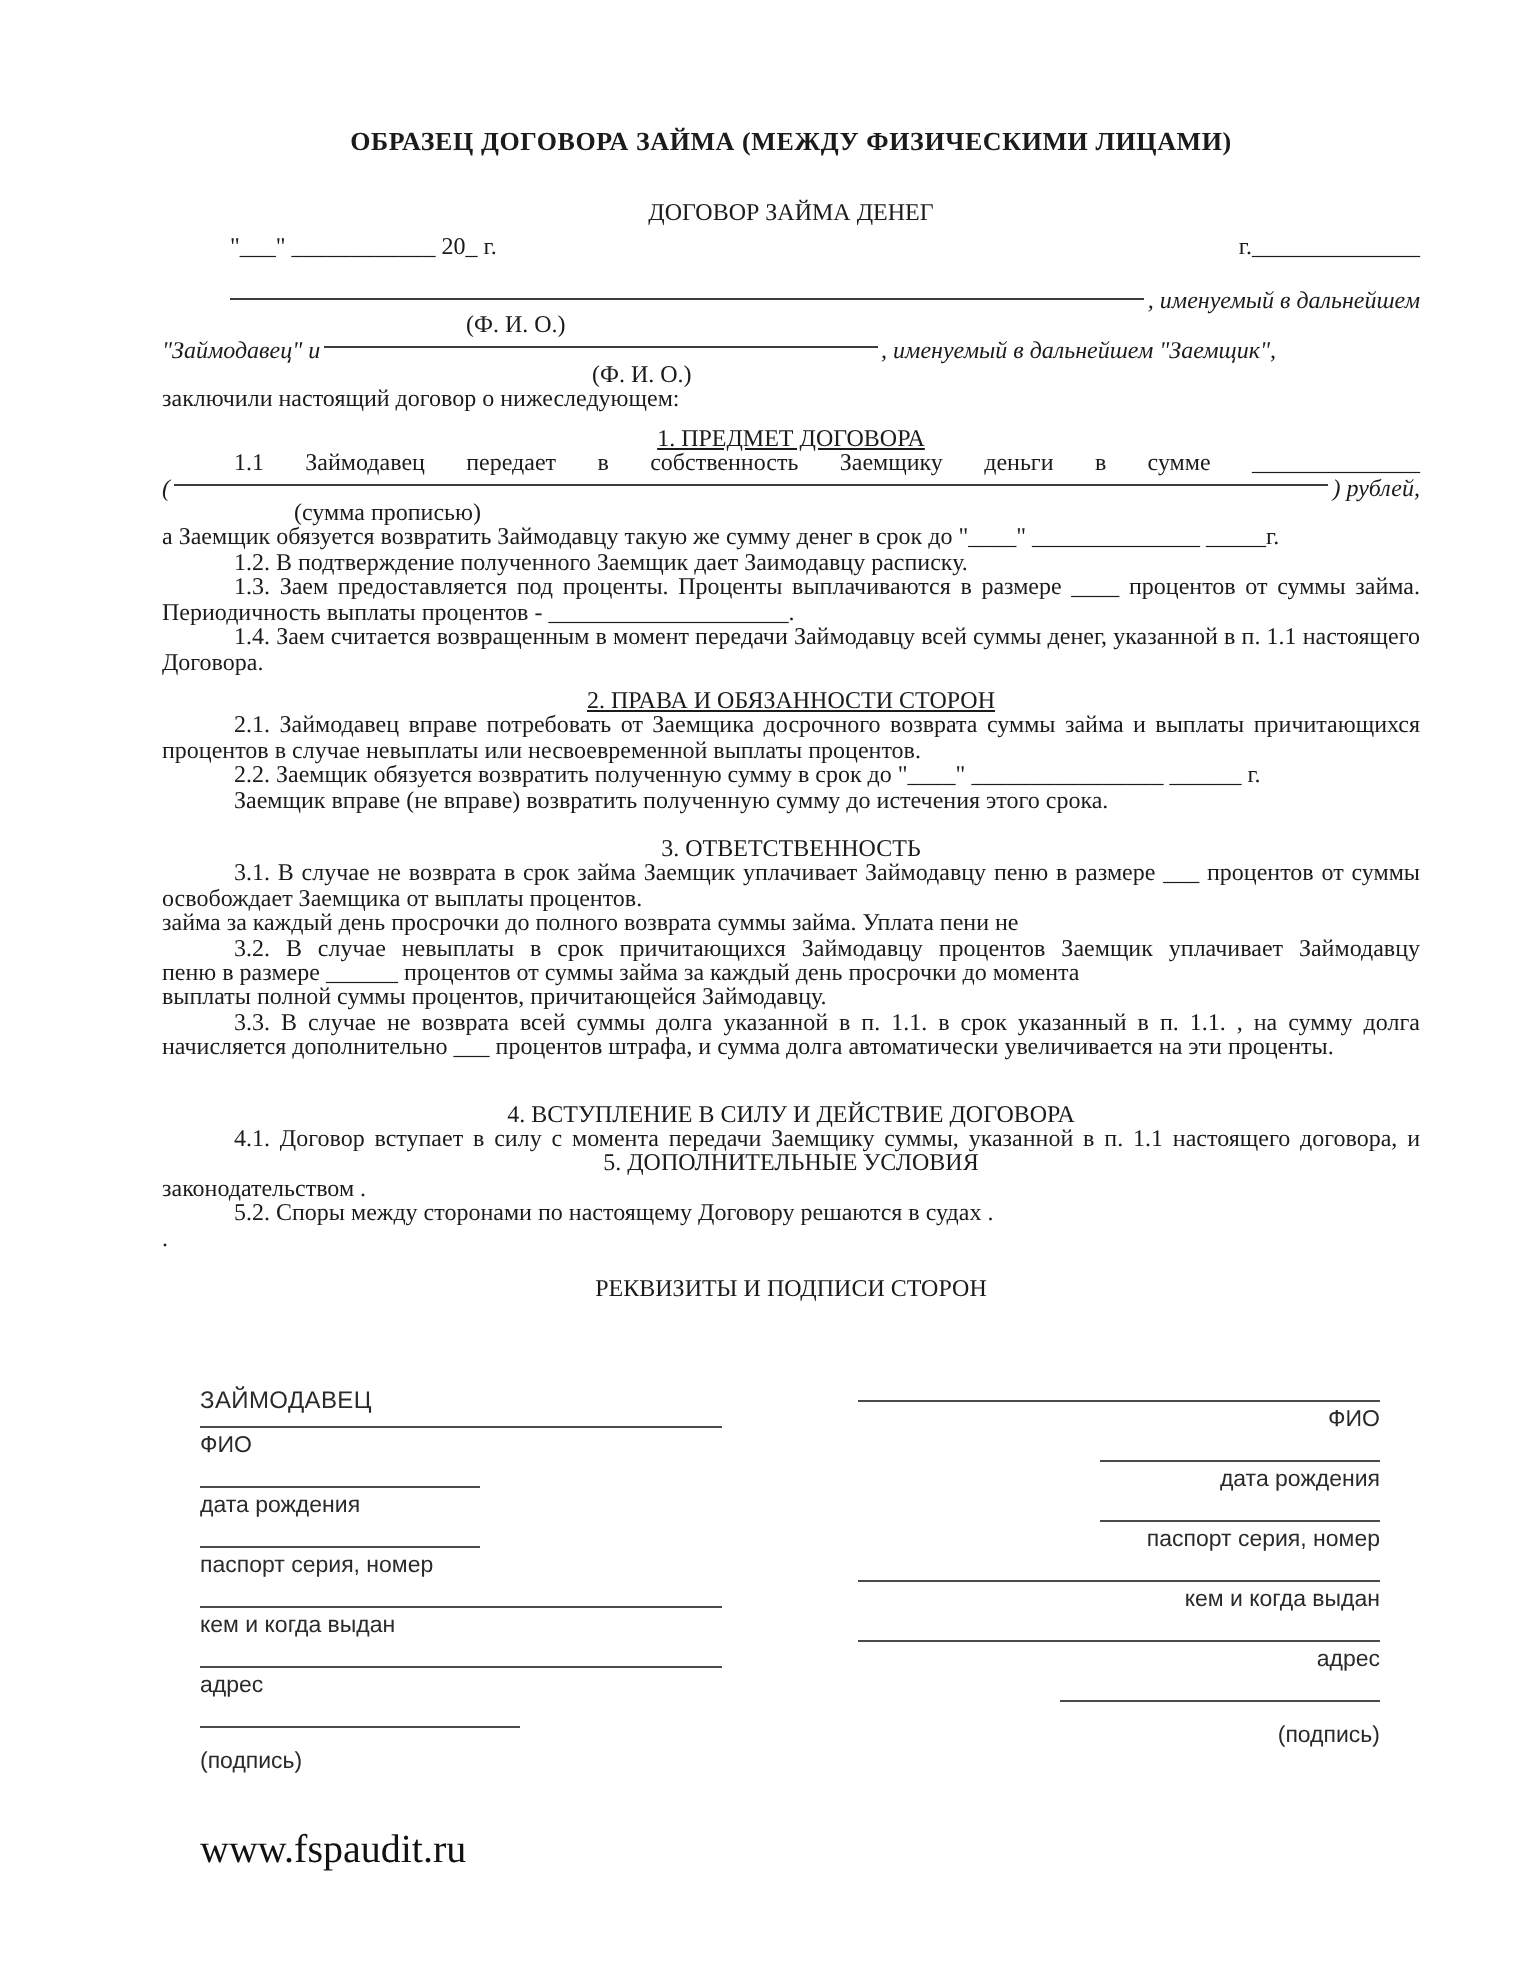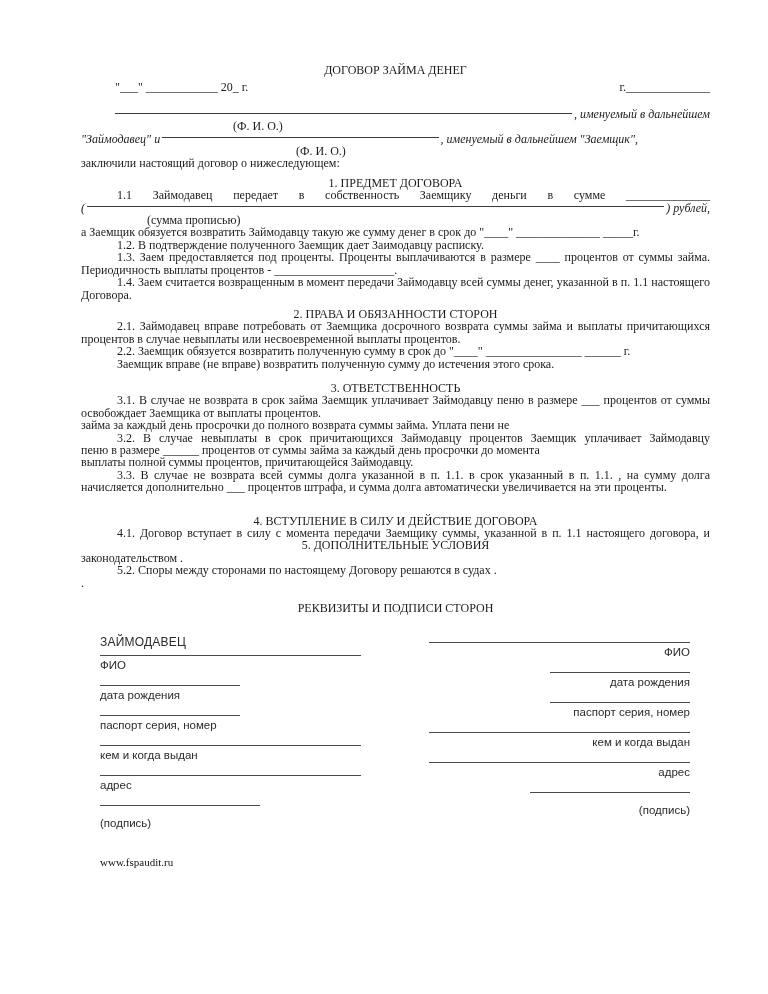--- a/index.html
+++ b/index.html
@@ -25,61 +25,62 @@
   .daterow .left { margin-left:34px; }
 
   .flexline { display:flex; align-items:center;font-style:italic; }
   .fill { flex:1 1 auto; border-bottom:1px solid #3c3c3c; margin:0 2px 2px 2px; height:0; }
   .introw1 .fill { margin-left:34px; }
   .introw2 { margin-right:72px; }
   .fio1 { margin-left:152px; }
   .fio2 { margin-left:215px; }
 
   .sec-h { text-align:center; }
-  .gap7  { margin-top:7px; }
+  .gap7  { margin-top:7px;text-decoration:underline; }
   .gap12 { margin-top:12px; }
   .gap21 { margin-top:21px; }
 
   .ind { text-indent:36px; }
   .jl  { text-align:justify; text-align-last:justify; }
   .sum-caption { margin-left:66px; }
 
   .req-h { text-align:center; margin-top:13px; }
 
   .sig-grid {
     display:flex; justify-content:space-between;
-    margin:22px 20px 0 19px;
+    margin:44px 20px 0 19px;
     font-family:"Liberation Sans","DejaVu Sans",sans-serif;
     font-size:11.5px; color:#2a2a2a;
   }
   .sig-col { width:261px; }
   .sig-col.right { text-align:right; }
   .sig-title { font-size:12px; letter-spacing:.2px; line-height:13px; }
   .srow { margin-top:13px; }
   .srow.first { margin-top:6px; }
   .sline { border-bottom:1px solid #4a4a4a; height:0; }
   .sig-col.right .sline { margin-left:auto; }
   .w-long  { width:100%; }
   .w-short { width:140px; }
   .w-sign  { width:160px; }
   .slabel { margin-top:3px; line-height:13px; }
   .slabel.signature { margin-top:11px; }
 
   .site-footer {
     margin:26px 0 0 19px;
-    font-size:11px; color:#111;
+    font-size:20px; color:#111;
     font-family:"Liberation Serif","DejaVu Serif",serif;
   }
 </style>
 </head>
 <body>
 
 <div class="page">
   <div class="content">
 
+    <div class="doc-label">ОБРАЗЕЦ ДОГОВОРА ЗАЙМА (МЕЖДУ ФИЗИЧЕСКИМИ ЛИЦАМИ)</div>
 
     <div class="doc-title ln">ДОГОВОР ЗАЙМА ДЕНЕГ</div>
 
     <div class="daterow ln">
       <span class="left">"___" ____________ 20_ г.</span>
       <span>г.______________</span>
     </div>
 
     <div class="flexline introw1 ln">
       <div class="fill"></div>

